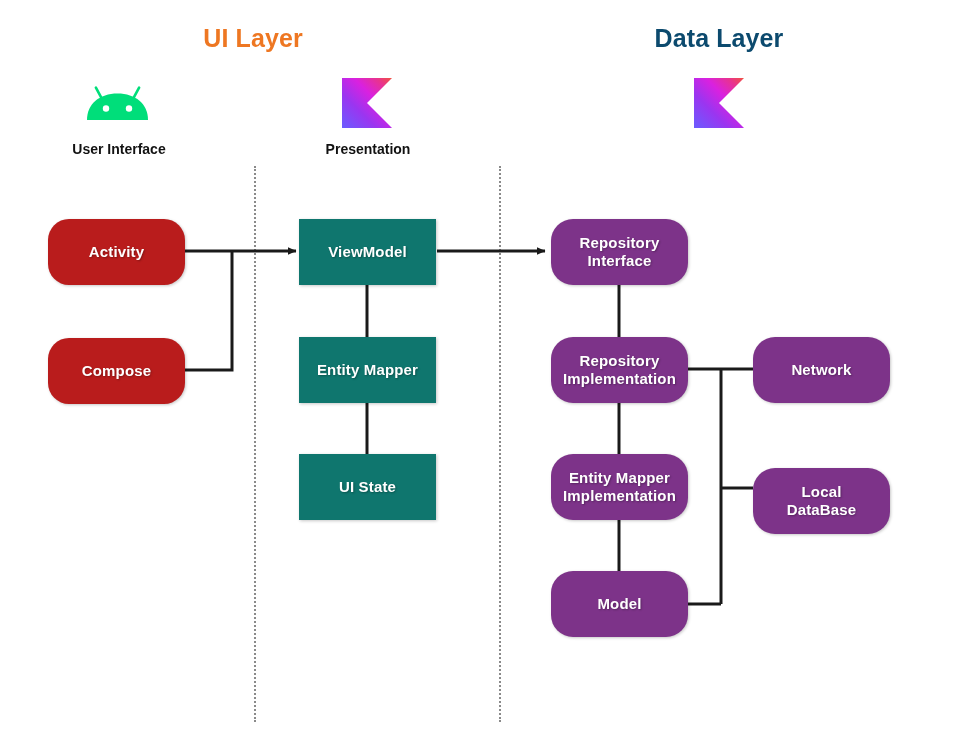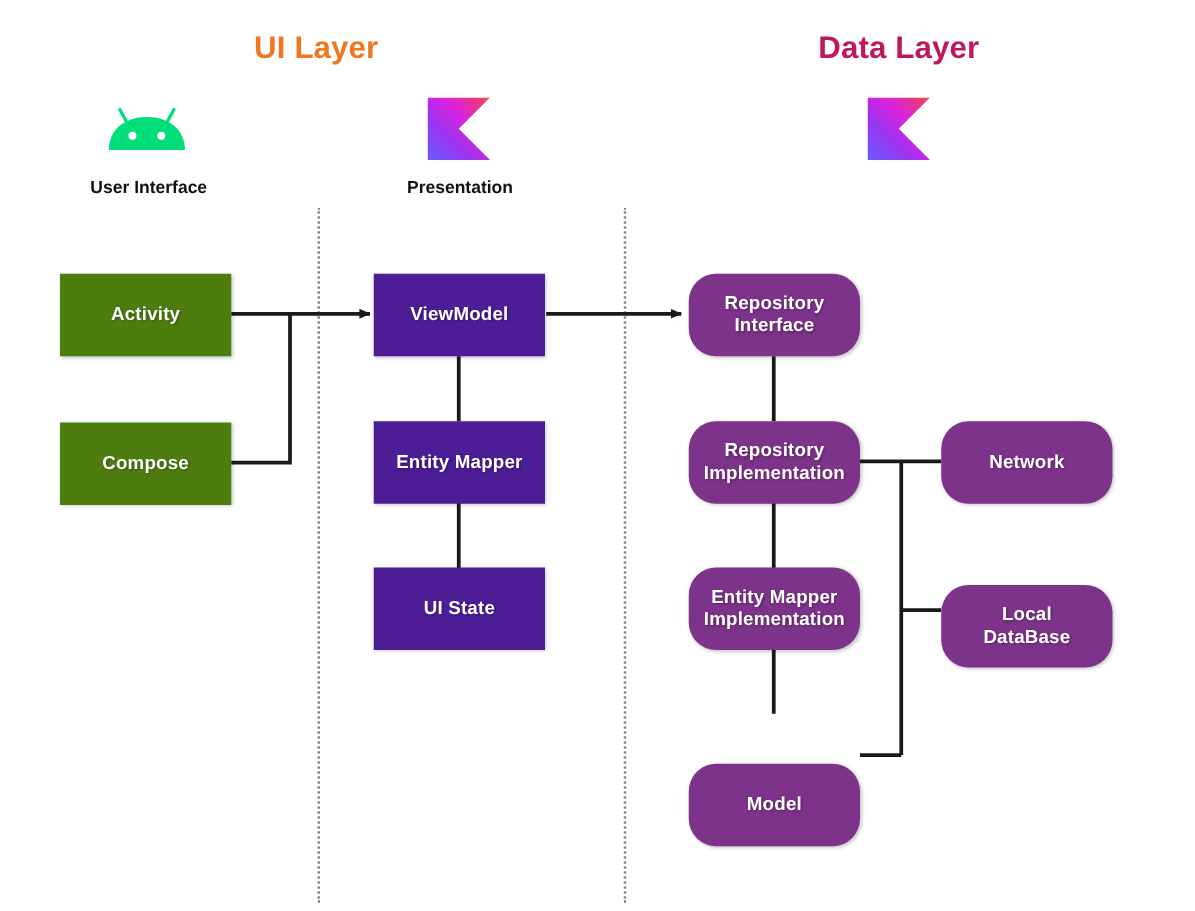--- a/index.html
+++ b/index.html
@@ -24,21 +24,21 @@
   
   .layer-title {
     position: absolute;
     font-size: 25px;
     font-weight: bold;
     letter-spacing: 0.1px;
     white-space: nowrap;
     text-align: center;
   }
   #layer-title-ui   { left: 140px; top: 24px; width: 226px; color: #ee7722; }
-  #layer-title-data { left: 606px; top: 24px; width: 226px; color: #be185d; }
+  #layer-title-data { left: 606px; top: 24px; width: 226px; color: #0c4a6e; }
 
   
   .col-heading {
     position: absolute;
     font-size: 14px;
     font-weight: bold;
     color: #121212;
     white-space: nowrap;
     text-align: center;
   }
@@ -81,22 +81,22 @@
     color: #ffffff;
     font-size: 15px;
     font-weight: bold;
     line-height: 1.22;
     letter-spacing: 0.15px;
     padding: 2px 6px;
     box-shadow: 1px 1px 3px rgba(0,0,0,0.22);
     text-shadow: 1px 1px 2px rgba(0,0,0,0.30);
     white-space: pre-line;
   }
-  .node.green  { background: #4d7c0f; }
-  .node.orange { background: #4c1d95; }
+  .node.green  { background: #b91c1c; border-radius: 21px; }
+  .node.orange { background: #0f766e; }
   .node.purple { background: #7d3389; border-radius: 22px; }
 </style>
 </head>
 <body>
 
 <div id="canvas">
 
   <div class="layer-title" id="layer-title-ui">UI Layer</div>
   <div class="layer-title" id="layer-title-data">Data Layer</div>
 
@@ -182,19 +182,19 @@
   <div class="node orange" style="left:299px; top:219px; width:137px; height:66px;">ViewModel</div>
   <div class="node orange" style="left:299px; top:337px; width:137px; height:66px;">Entity Mapper</div>
   <div class="node orange" style="left:299px; top:454px; width:137px; height:66px;">UI State</div>
 
   <div class="node purple" style="left:551px; top:219px; width:137px; height:66px;">Repository
 Interface</div>
   <div class="node purple" style="left:551px; top:337px; width:137px; height:66px;">Repository
 Implementation</div>
   <div class="node purple" style="left:551px; top:454px; width:137px; height:66px;">Entity Mapper
 Implementation</div>
-  <div class="node purple" style="left:551px; top:571px; width:137px; height:66px;margin-top:40px;">Model</div>
+  <div class="node purple" style="left:551px; top:571px; width:137px; height:66px;">Model</div>
 
   <div class="node purple" style="left:753px; top:337px; width:137px; height:66px;">Network</div>
   <div class="node purple" style="left:753px; top:456px; width:137px; height:66px;margin-top:12px;">Local
 DataBase</div>
 
 </div>
 
 </body></html>

